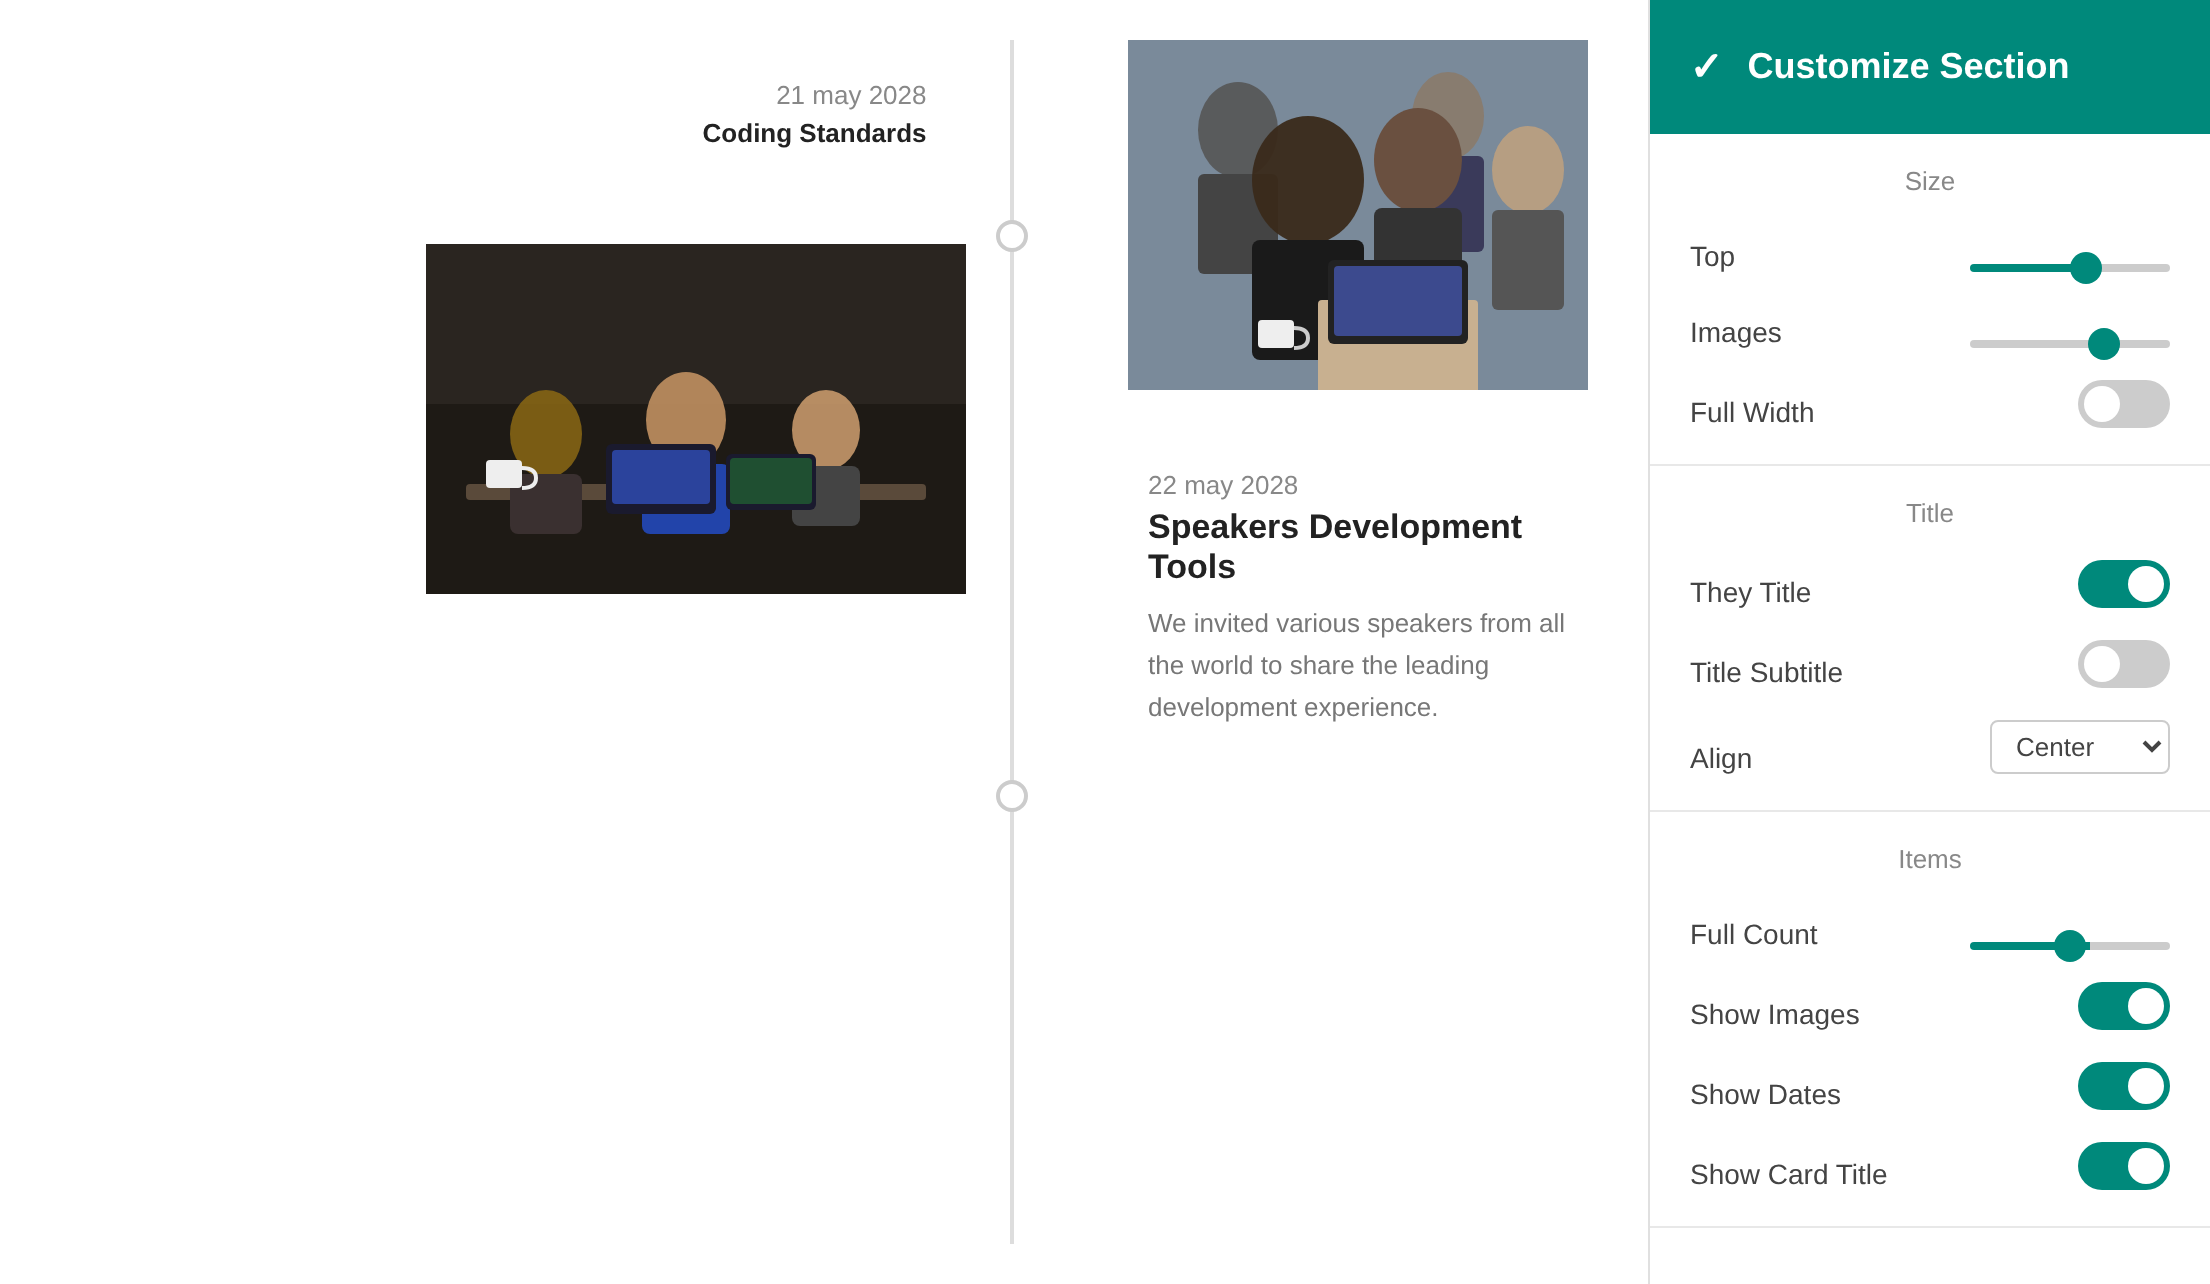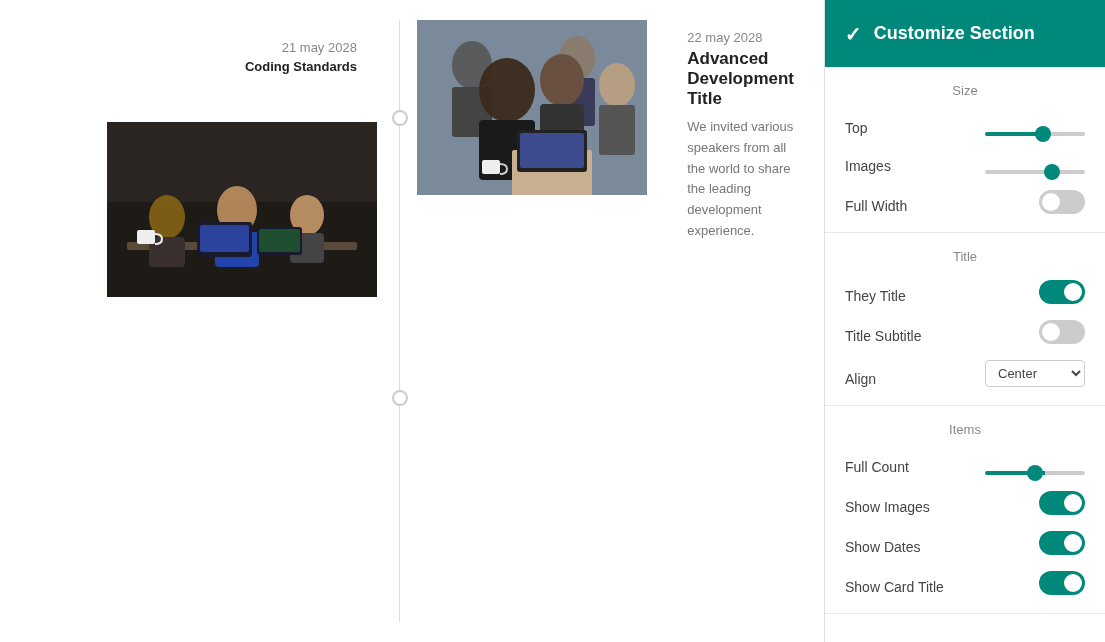--- a/index.html
+++ b/index.html
@@ -27,23 +27,24 @@
       width: 540px;
       display: flex;
       flex-direction: column;
       gap: 36px;
       padding-right: 22px;
     }
 
     .timeline-right {
       flex: 1;
       display: flex;
-      flex-direction: row;
+      flex-direction: column;
       gap: 30px;
       padding-left: 17px;
+      margin-left: 40px;
     }
 
     .timeline-divider {
       width: 2px;
       background: #ddd;
       position: relative;
       display: flex;
       flex-direction: column;
       align-items: center;
       gap: 140px;
@@ -281,21 +282,21 @@
 
     
     .align-dropdown {
       border: 1px solid #ccc;
       border-radius: 4px;
       padding: 4px 8px;
       font-size: 13px;
       color: #444;
       background: #fff;
       cursor: pointer;
-      width: 100px;
+      width: 90px;
     }
   </style>
 </head>
 <body>
 
 <div class="main-content">
   <div class="timeline-container">
 
     <div class="timeline-left">
 
@@ -368,21 +369,21 @@
             <rect x="103" y="113" width="64" height="35" fill="#4455aa" rx="2" opacity="0.8"></rect>
 
             <rect x="65" y="140" width="18" height="14" fill="#eee" rx="2"></rect>
             <path d="M83 144 Q90 144 90 149 Q90 154 83 154" fill="none" stroke="#ccc" stroke-width="2"></path>
           </svg>
         </div>
       </div>
 
       <div class="card-right-text" style="margin-top: 10px;">
         <div class="card-right-date">22 may 2028</div>
-        <div class="card-right-title">Advanced Development Title</div>
+        <div class="card-right-title">Speakers Development Tools</div>
         <div class="card-right-desc">We invited various speakers from all the world to share the leading development experience.</div>
       </div>
 
     </div>
 
   </div>
 </div>
 
 <div class="sidebar">
 

